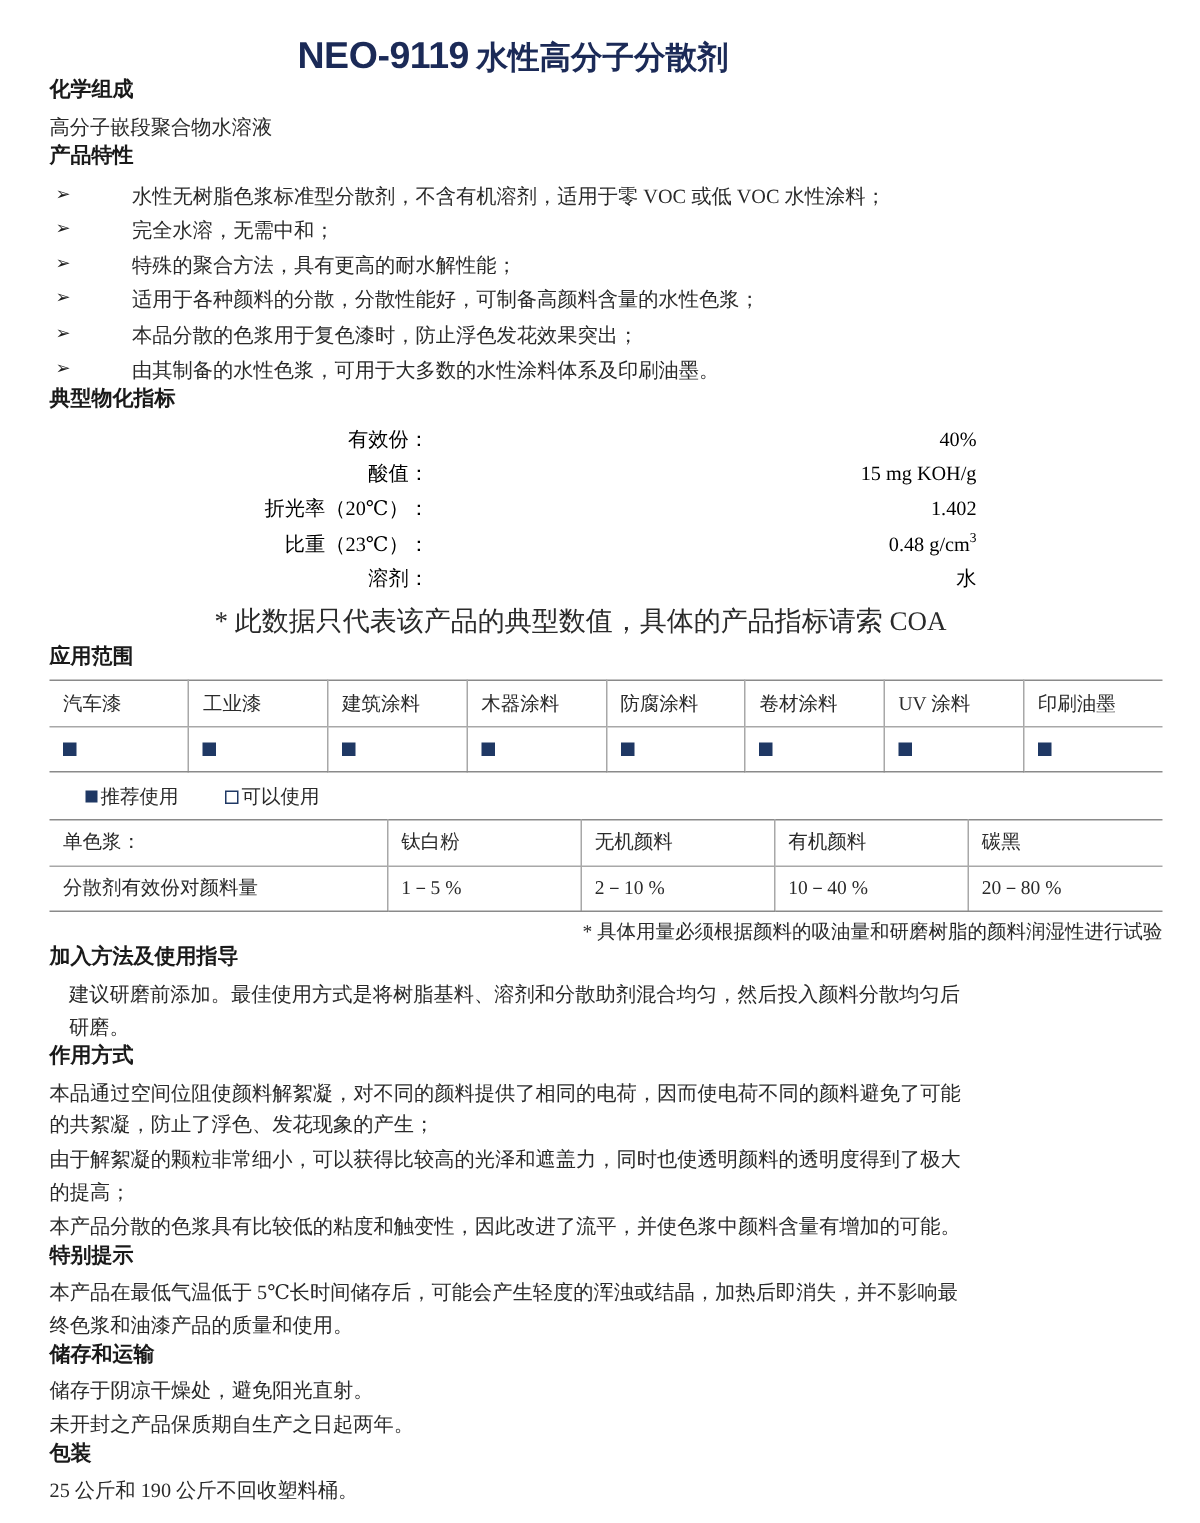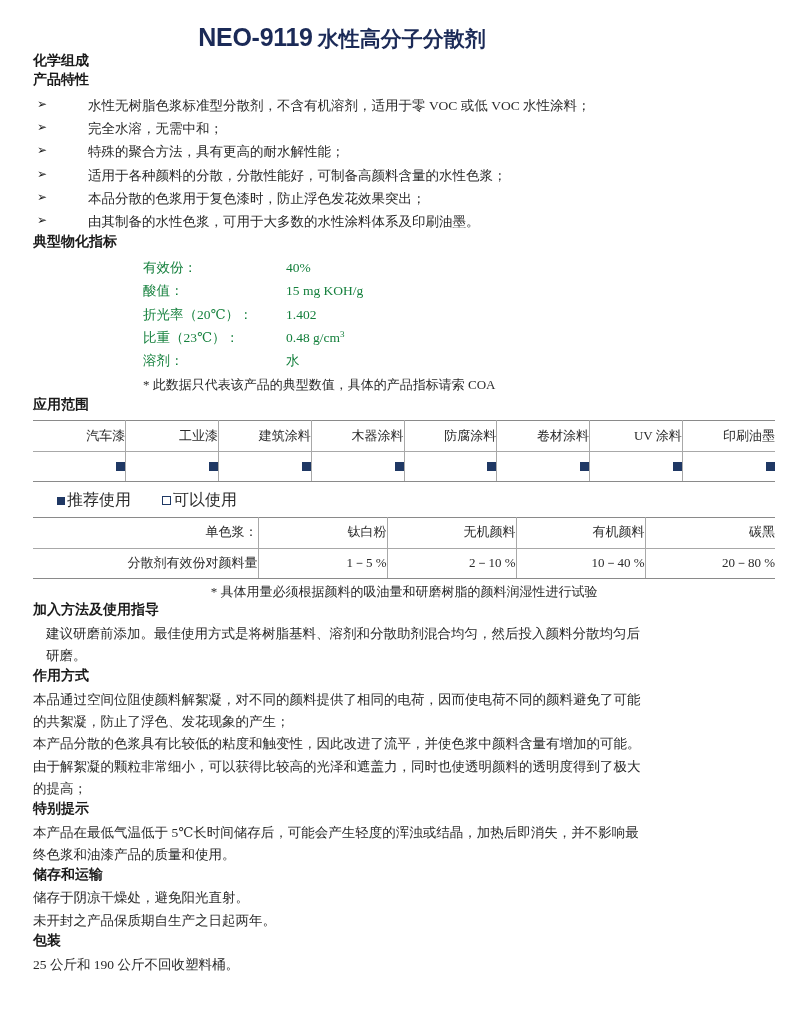--- a/index.html
+++ b/index.html
@@ -91,47 +91,48 @@
 
   
   .props {
     margin-top: 4px;
     margin-left: 110px;
   }
   .prop-row {
     display: flex;
     font-size: 13.5px;
     line-height: 1.72;
-    color: #15803d;
+    color: #000000;
+    text-align: right;
   }
   .prop-label { width: 143px; flex: 0 0 143px; }
   .prop-value { flex: 1; }
   .prop-value sup { font-size: 9px; vertical-align: super; }
   .props-note {
-    font-size: 13px;
+    font-size: 18px;
     line-height: 1.7;
     color: #2a2a2a;
     margin-top: 2px;
     margin-left: 0px;
   }
 
   
   table.grid {
     border-collapse: collapse;
     width: 742px;
     margin-top: 5px;
     table-layout: fixed;
   }
   table.grid th,
   table.grid td {
     border-left: 1px solid #a8a8a8;
     border-right: 1px solid #a8a8a8;
     font-size: 13px;
     font-weight: normal;
-    text-align: right;
+    text-align: left;
     padding: 3px 0 3px 9px;
     color: #2a2a2a;
     line-height: 1.45;
   }
   table.grid tr.head th {
     border-top: 1.6px solid #8a8a8a;
     border-bottom: 1px solid #a8a8a8;
     height: 24px;
   }
   table.grid tr.body td {
@@ -149,21 +150,21 @@
     height: 9px;
     background: #1f3864;
     vertical-align: middle;
     position: relative;
     top: -1px;
   }
 
   .legend {
     margin-top: 7px;
     margin-left: 24px;
-    font-size: 16px;
+    font-size: 13px;
     color: #2a2a2a;
     line-height: 1.4;
   }
   .legend .item { display: inline-block; }
   .legend .gap { display: inline-block; width: 31px; }
   .legend .sq-filled {
     display: inline-block;
     width: 8px;
     height: 8px;
     background: #1f3864;
@@ -178,38 +179,39 @@
     height: 7px;
     border: 1px solid #1f3864;
     background: #ffffff;
     vertical-align: middle;
     position: relative;
     top: -1px;
     margin-right: 2px;
   }
 
   .table-note {
-    text-align: center;
+    text-align: right;
     font-size: 13px;
     color: #2a2a2a;
     margin-top: 3px;
     width: 742px;
     line-height: 1.5;
   }
 </style>
 </head>
 <body>
 
 <div class="page">
 
   <div class="doc-title">
     <span class="code">NEO-9119</span><span class="cn">水性高分子分散剂</span>
   </div>
 
   <h2 class="sec sec-gap-lg">化学组成</h2>
+  <p class="body">高分子嵌段聚合物水溶液</p>
 
   <h2 class="sec sec-gap-md">产品特性</h2>
   <ul class="features">
     <li><span class="arrow">➢</span><span>水性无树脂色浆标准型分散剂，不含有机溶剂，适用于零 VOC 或低 VOC 水性涂料；</span></li>
     <li><span class="arrow">➢</span><span>完全水溶，无需中和；</span></li>
     <li><span class="arrow">➢</span><span>特殊的聚合方法，具有更高的耐水解性能；</span></li>
     <li><span class="arrow">➢</span><span>适用于各种颜料的分散，分散性能好，可制备高颜料含量的水性色浆；</span></li>
     <li><span class="arrow">➢</span><span>本品分散的色浆用于复色漆时，防止浮色发花效果突出；</span></li>
     <li><span class="arrow">➢</span><span>由其制备的水性色浆，可用于大多数的水性涂料体系及印刷油墨。</span></li>
   </ul>
@@ -293,22 +295,22 @@
     </tr>
   </tbody>
     </table>
   <div class="table-note">*  具体用量必须根据颜料的吸油量和研磨树脂的颜料润湿性进行试验</div>
 
   <h2 class="sec sec-gap-sm">加入方法及使用指导</h2>
   <p class="body indent">建议研磨前添加。最佳使用方式是将树脂基料、溶剂和分散助剂混合均匀，然后投入颜料分散均匀后研磨。</p>
 
   <h2 class="sec sec-gap-sm">作用方式</h2>
   <p class="body">本品通过空间位阻使颜料解絮凝，对不同的颜料提供了相同的电荷，因而使电荷不同的颜料避免了可能的共絮凝，防止了浮色、发花现象的产生；</p>
+  <p class="body tight">由于解絮凝的颗粒非常细小，可以获得比较高的光泽和遮盖力，同时也使透明颜料的透明度得到了极大的提高；</p>
   <p class="body tight">本产品分散的色浆具有比较低的粘度和触变性，因此改进了流平，并使色浆中颜料含量有增加的可能。</p>
-  <p class="body tight">由于解絮凝的颗粒非常细小，可以获得比较高的光泽和遮盖力，同时也使透明颜料的透明度得到了极大的提高；</p>
 
   <h2 class="sec sec-gap-sm">特别提示</h2>
   <p class="body">本产品在最低气温低于 5℃长时间储存后，可能会产生轻度的浑浊或结晶，加热后即消失，并不影响最终色浆和油漆产品的质量和使用。</p>
 
   <h2 class="sec sec-gap-sm">储存和运输</h2>
   <p class="body">储存于阴凉干燥处，避免阳光直射。</p>
   <p class="body tight">未开封之产品保质期自生产之日起两年。</p>
 
   <h2 class="sec sec-gap-sm">包装</h2>
   <p class="body">25 公斤和 190 公斤不回收塑料桶。</p>

